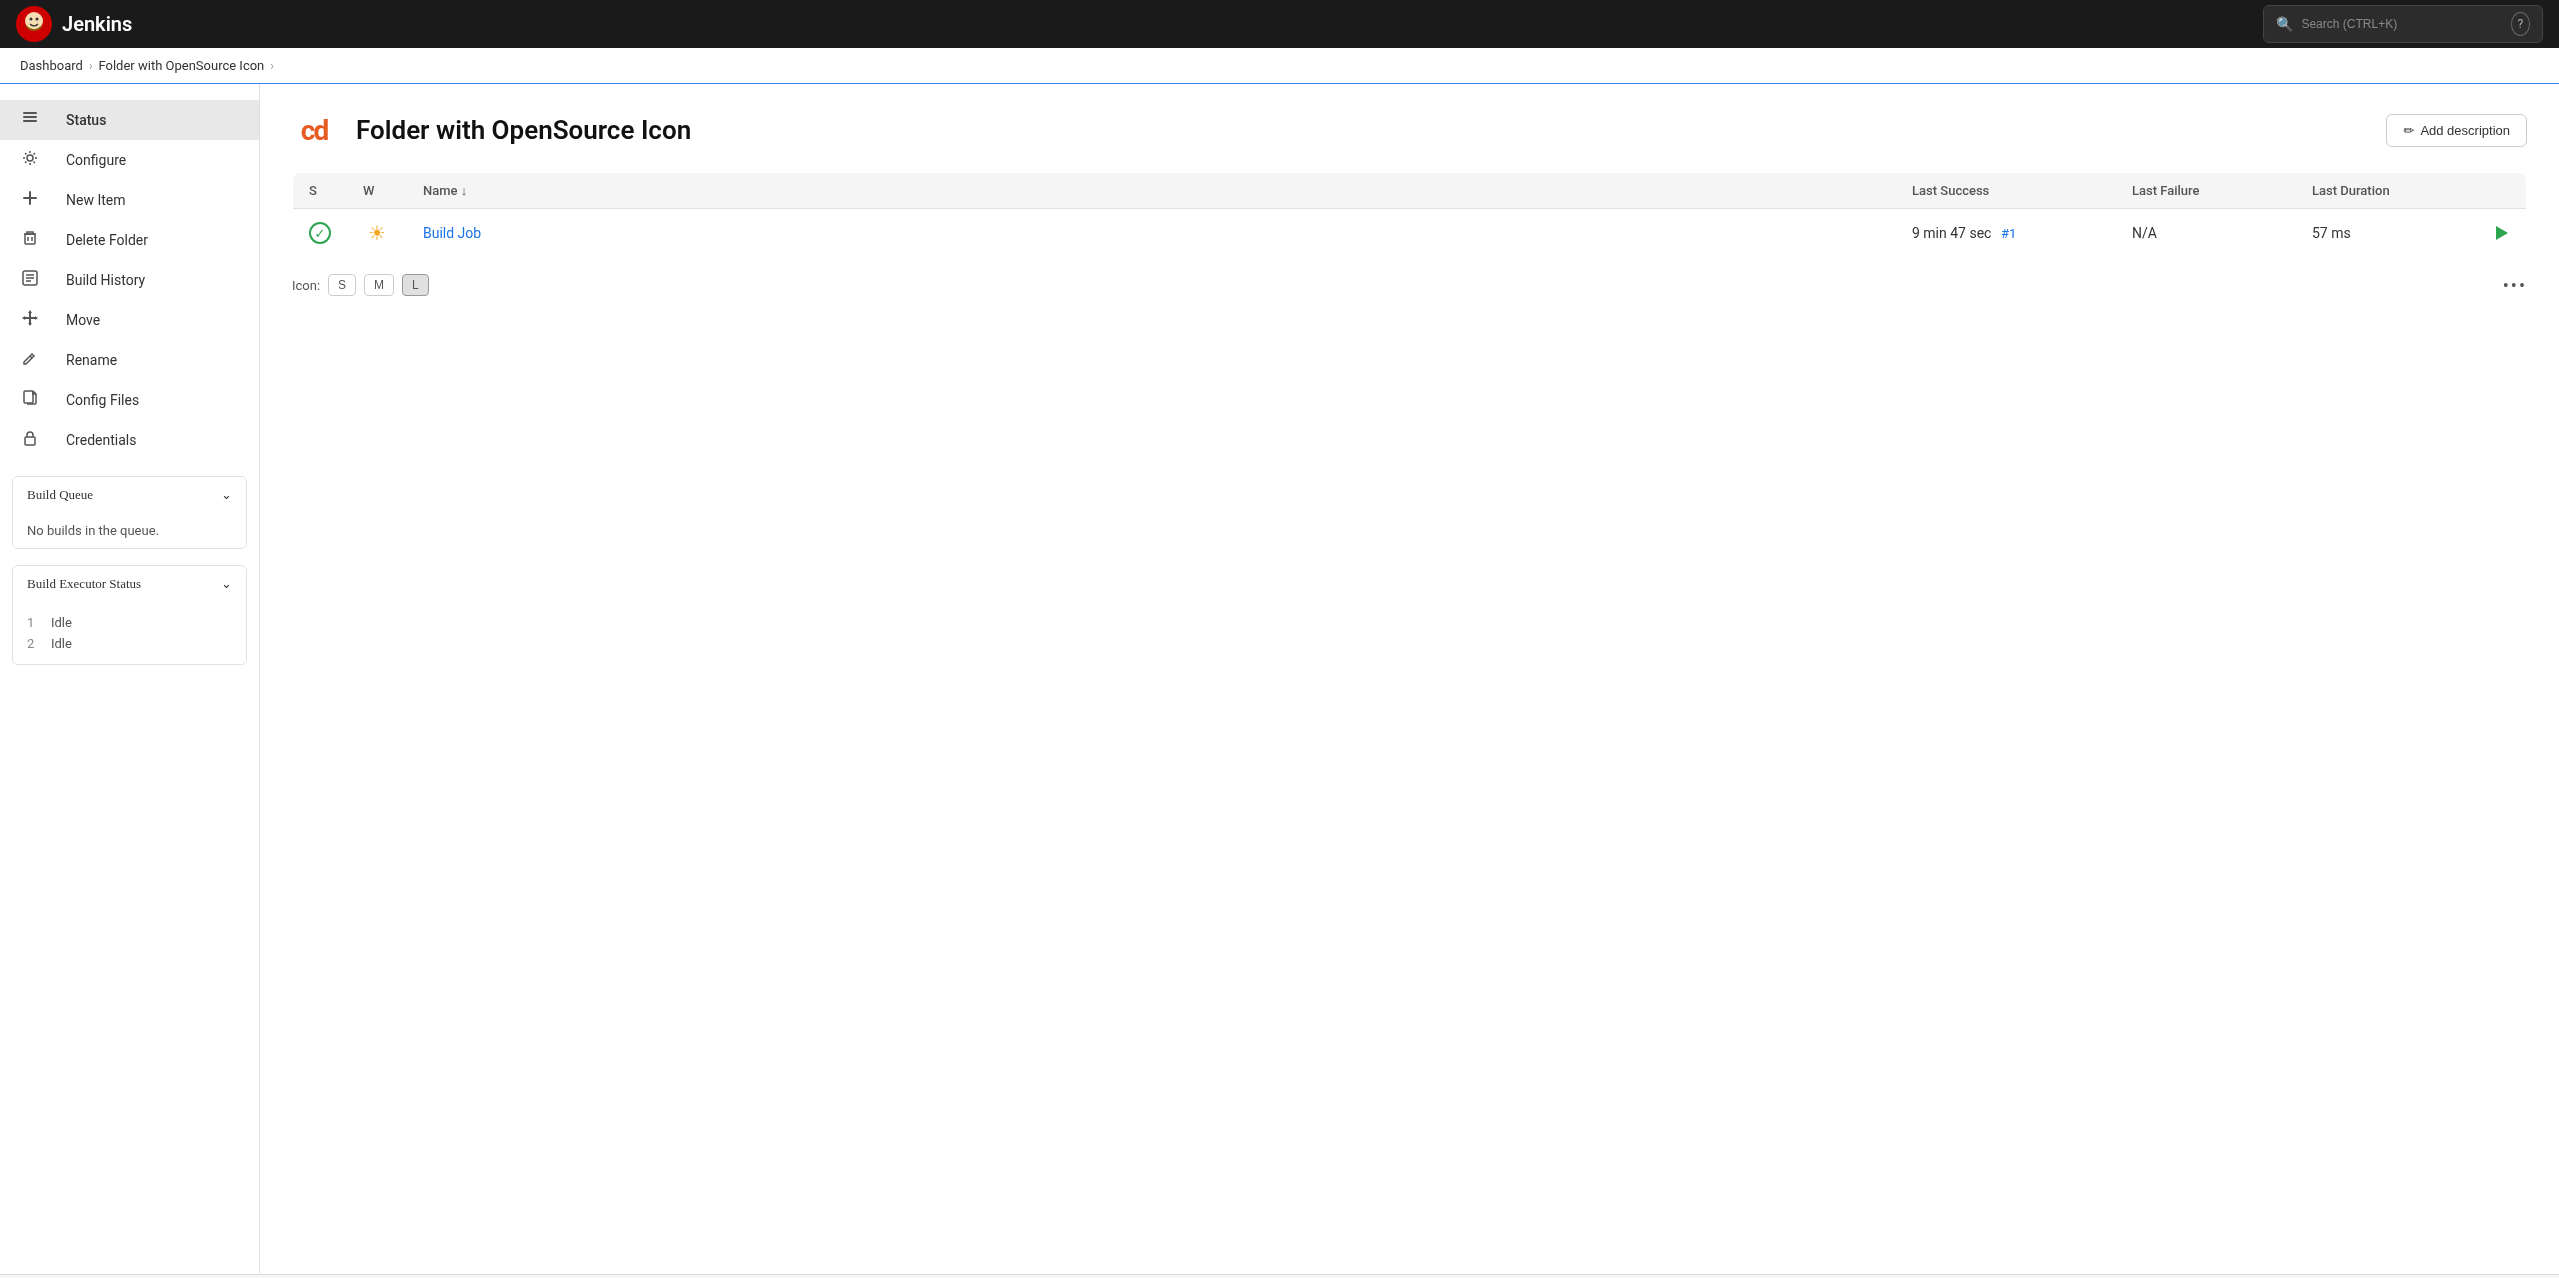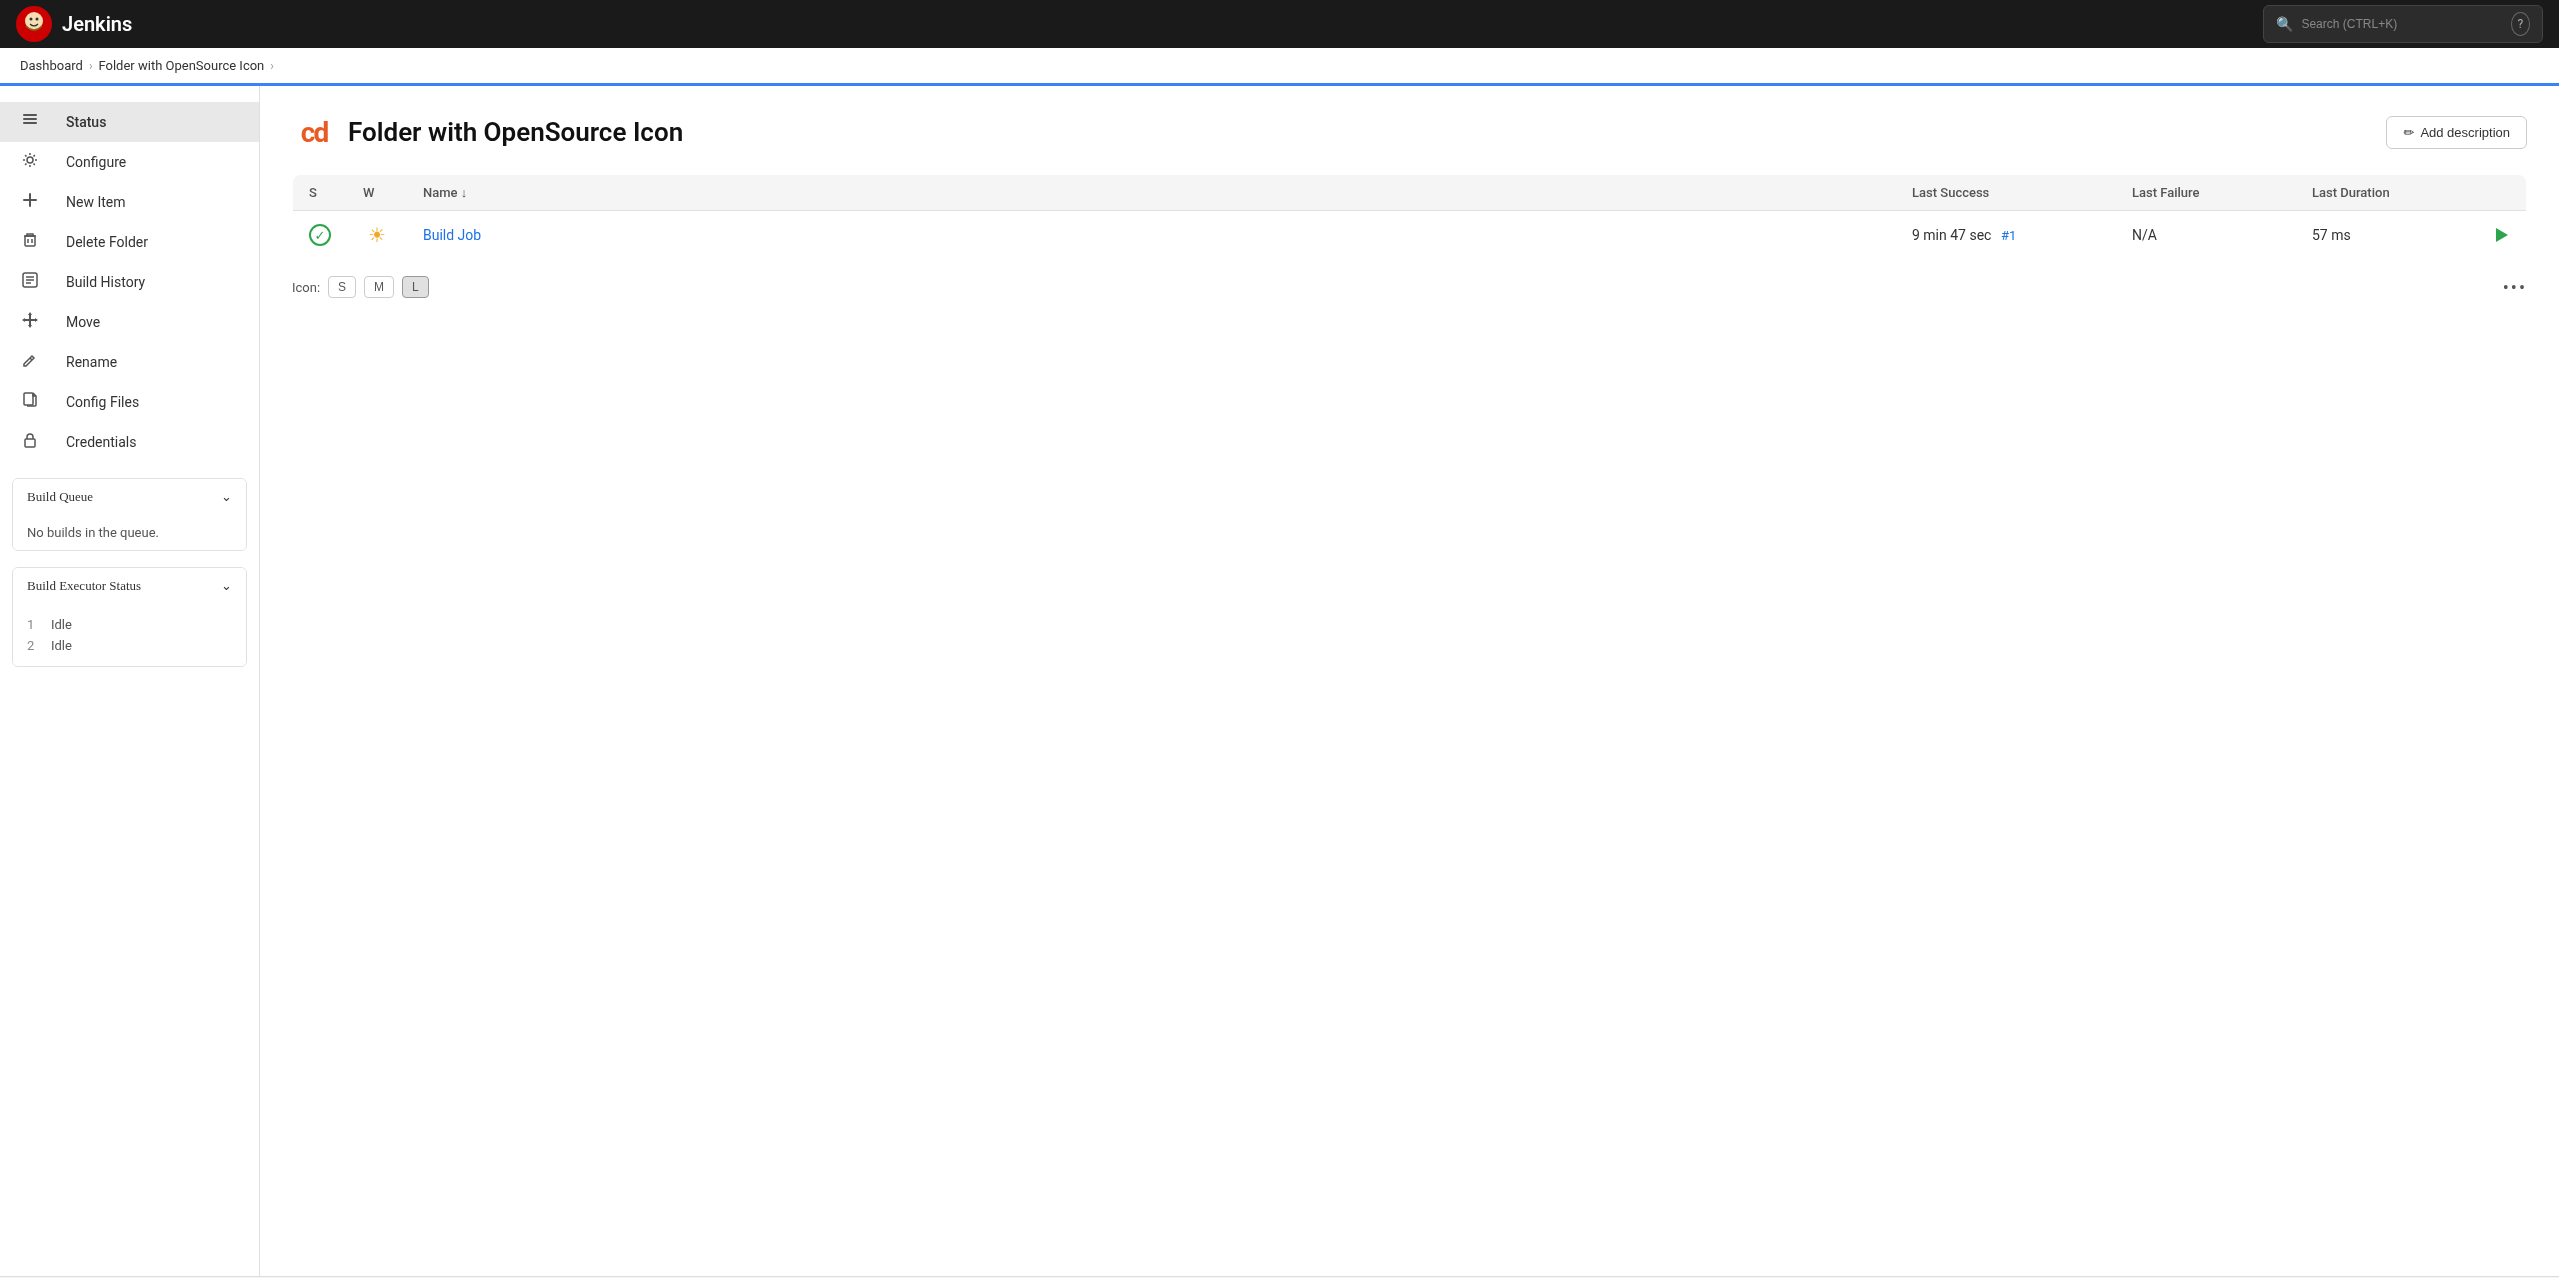--- a/index.html
+++ b/index.html
@@ -56,21 +56,21 @@
       align-items: center;
       justify-content: center;
       font-size: 12px;
       cursor: pointer;
     }
 
     
     .breadcrumb {
       background: white;
       padding: 10px 20px;
-      border-bottom: 3px solid #3b82f6;
+      border-bottom: 1px solid #3b82f6;
       display: flex;
       align-items: center;
       gap: 6px;
       font-size: 13px;
     }
     .breadcrumb a { color: #333; text-decoration: none; }
     .breadcrumb-sep { color: #999; font-size: 12px; }
 
     
     .main-layout {
@@ -136,21 +136,21 @@
     .content {
       flex: 1;
       padding: 24px 32px;
       background: white;
     }
 
     
     .page-header {
       display: flex;
       align-items: center;
-      gap: 12px;
+      gap: 20px;
       margin-bottom: 20px;
     }
     .folder-icon-cd {
       width: 44px;
       height: 44px;
       display: flex;
       align-items: center;
       justify-content: center;
     }
     .cd-logo {

